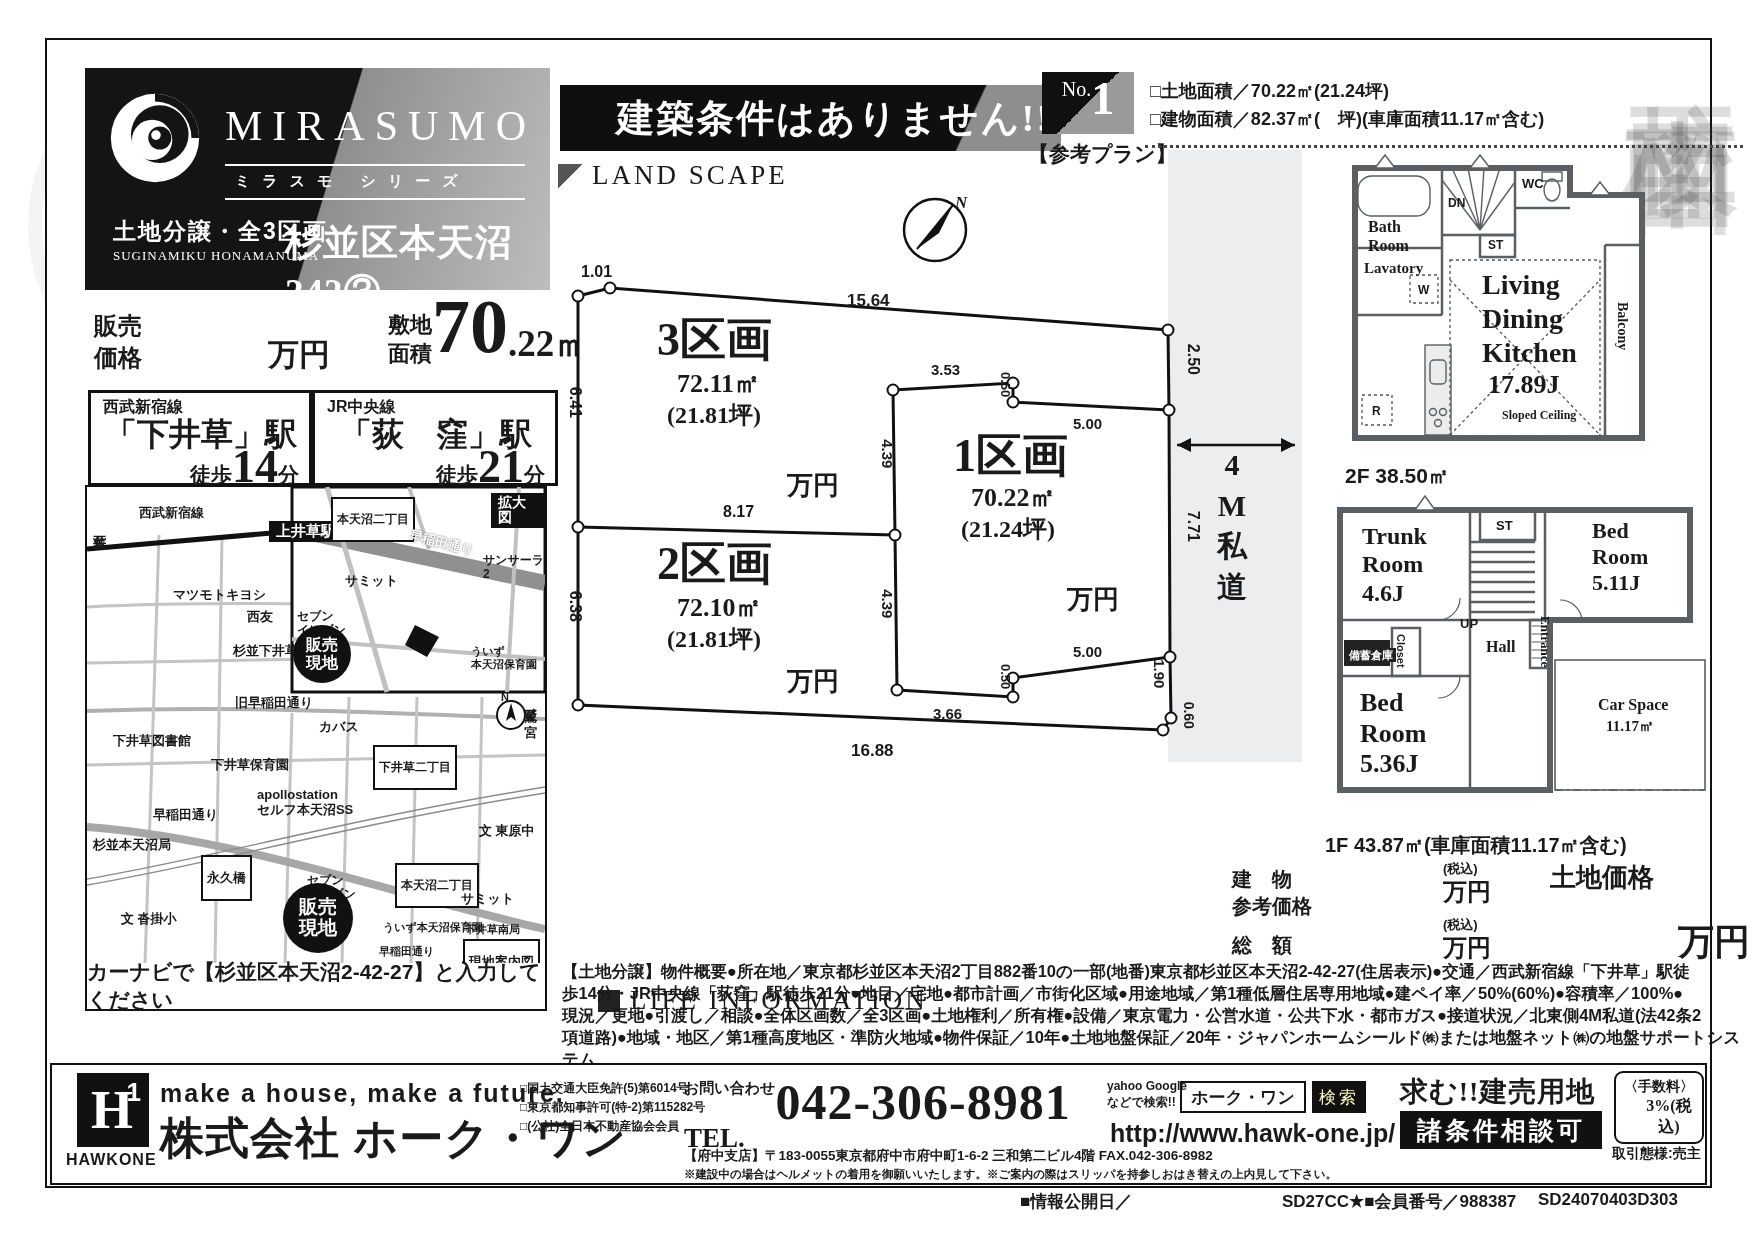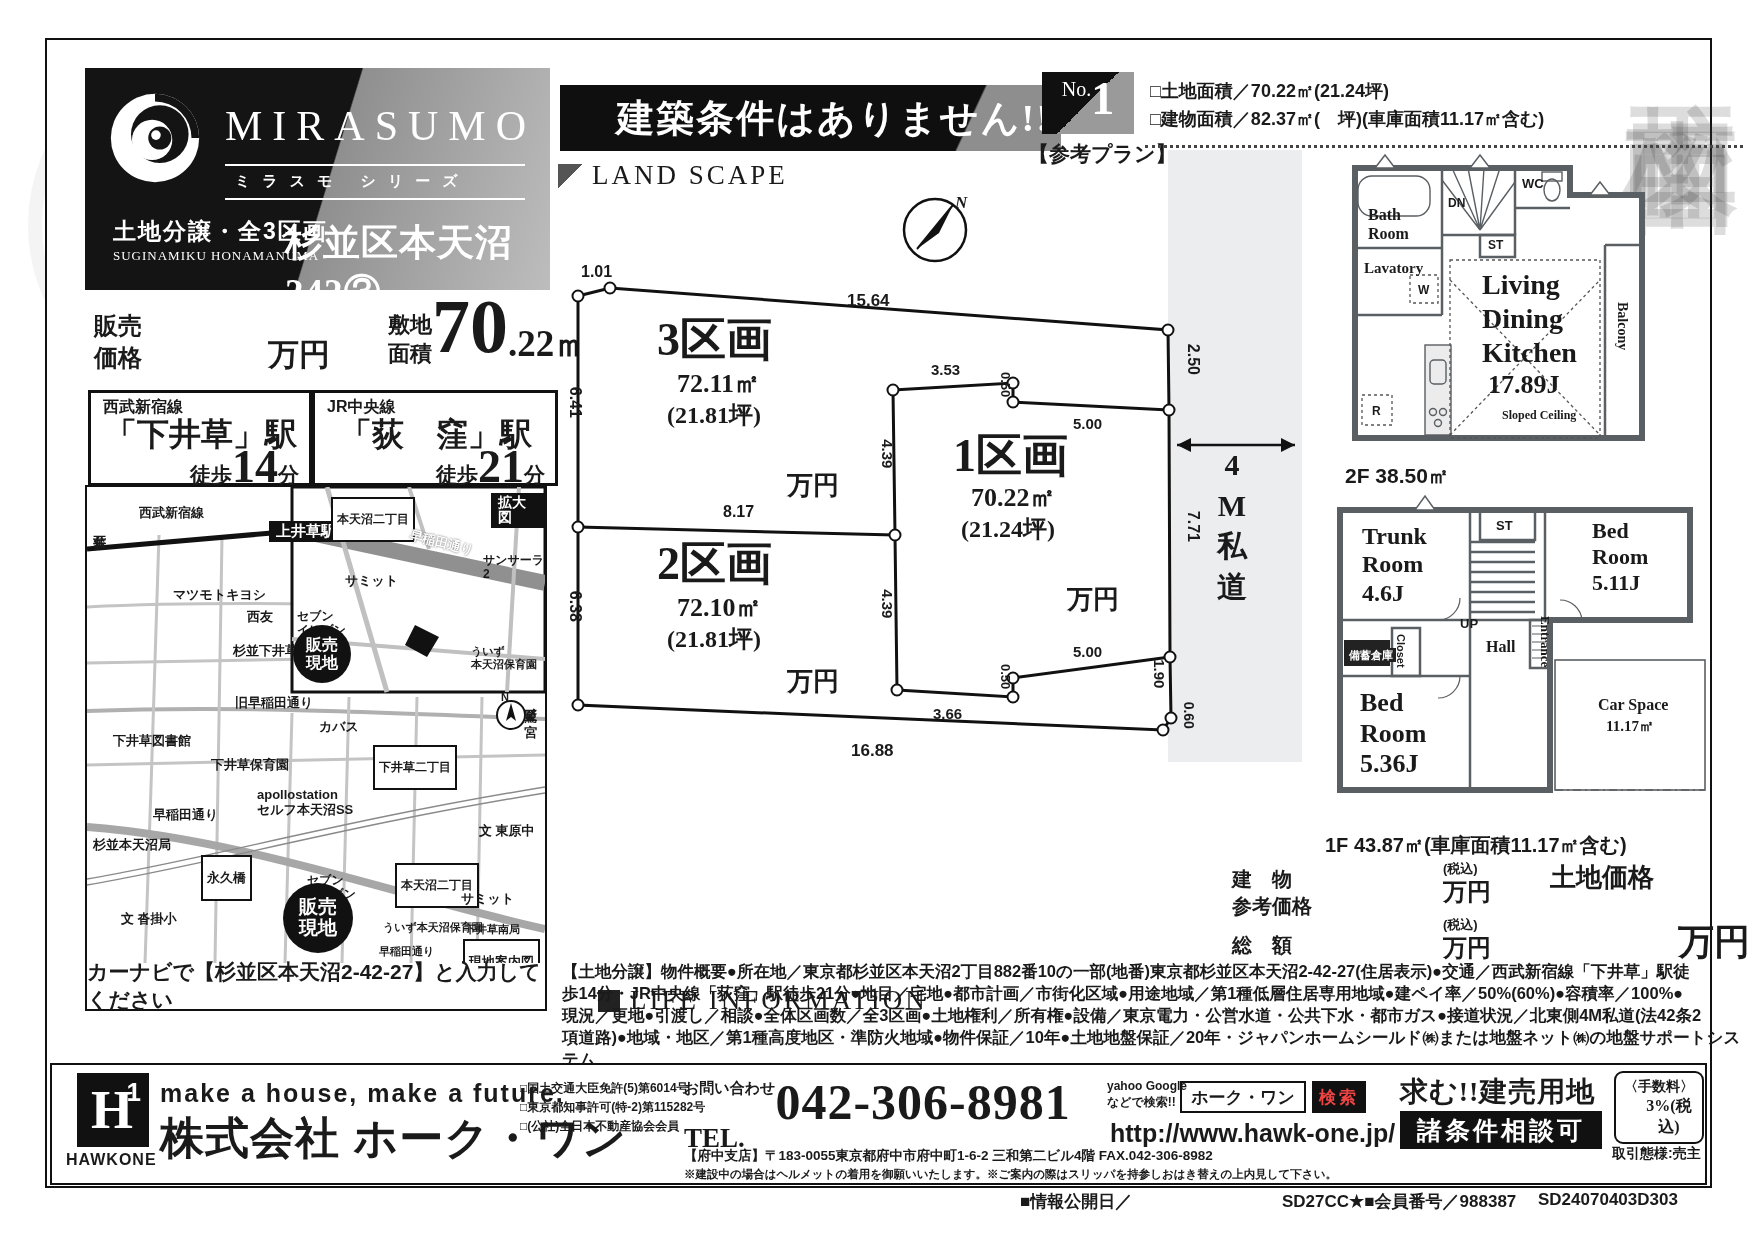--- a/index.html
+++ b/index.html
@@ -93,21 +93,21 @@
   #company{left:108px;top:44px;font-size:44px;font-weight:bold;letter-spacing:1px;}
   #licenses{left:468px;top:14px;font-size:12px;font-weight:bold;line-height:1.6;}
   #telblock{left:632px;top:4px;display:flex;align-items:flex-start;}
   #telblock .pre{font-size:15px;font-weight:bold;line-height:1.2;margin-top:10px;}
   #telblock .tel{font-size:27px;font-weight:bold;font-family:"Liberation Serif",serif;margin-top:26px;}
   #telblock .digits{font-size:50px;font-weight:bold;font-family:"Liberation Serif",serif;letter-spacing:1px;line-height:1;margin-top:8px;}
   #address{left:632px;top:82px;font-size:13.5px;font-weight:bold;}
   #fnote{left:632px;top:102px;font-size:11.5px;font-weight:bold;}
   #yahoo{left:1055px;top:14px;font-size:12px;font-weight:bold;line-height:1.3;}
   #searchbox{left:1128px;top:16px;width:122px;height:28px;border:2px solid #111;display:flex;align-items:center;justify-content:center;font-size:17px;font-weight:bold;}
-  #searchbtn{left:1260px;top:16px;width:54px;height:32px;background:#111;color:#ef4444;display:flex;align-items:center;justify-content:center;font-size:17px;font-weight:bold;letter-spacing:3px;}
+  #searchbtn{left:1260px;top:16px;width:54px;height:32px;background:#111;color:#fef9c3;display:flex;align-items:center;justify-content:center;font-size:17px;font-weight:normal;letter-spacing:3px;}
   #url{left:1058px;top:54px;font-size:25px;font-weight:bold;}
   #seek{left:1348px;top:8px;font-size:28px;font-weight:bold;font-family:"Liberation Serif",serif;letter-spacing:1px;}
   #consult{left:1348px;top:46px;width:202px;height:38px;background:#111;color:#fff;display:flex;align-items:center;justify-content:center;font-size:25px;font-weight:bold;font-family:"Liberation Serif",serif;letter-spacing:3px;}
   #feebox{left:1562px;top:6px;width:86px;height:64px;border:2.5px solid #111;border-radius:9px;text-align:center;padding-top:5px;}
   #feebox .fl{font-size:14px;font-weight:bold;}
   #feebox .fv{font-size:16px;font-weight:bold;font-family:"Liberation Serif",serif;margin-left:20px;}
   #dealtype{left:1560px;top:80px;font-size:14px;font-weight:bold;}
   
   #codes{left:0;top:1190px;width:1753px;font-size:17px;font-weight:bold;}
   #codes span{position:absolute;white-space:nowrap;}
@@ -365,21 +365,21 @@
       <rect x="32" y="245" width="30" height="30"></rect>
       <path d="M120,285 L270,130 M120,130 L270,285"></path>
       <rect x="120" y="110" width="150" height="178"></rect>
     </g>
     <g fill="#fff" stroke="#5a5f63" stroke-width="1.5">
       <polygon points="45,18 65,18 55,5"></polygon>
         <polygon points="140,18 160,18 150,5"></polygon>
         <polygon points="260,45 280,45 270,32"></polygon>
     </g>
   </svg>
-<span class="lbl serif" style="left: 38px; top: 56px; font-size: 16px;">Bath
+<span class="lbl serif" style="left: 38px; top: 68px; font-size: 16px;">Bath
 Room</span>
     <span class="lbl " style="left: 118px; top: 46px; font-size: 12px;">DN</span>
     <span class="lbl " style="left: 158px; top: 88px; font-size: 12px;">ST</span>
     <span class="lbl " style="left: 192px; top: 26px; font-size: 13px;">WC</span>
     <span class="lbl serif" style="left: 34px; top: 110px; font-size: 15px;">Lavatory</span>
     <span class="lbl " style="left: 88px; top: 133px; font-size: 12px;">W</span>
     <span class="lbl " style="left: 42px; top: 254px; font-size: 12px;">R</span>
     <span class="lbl serif" style="left: 152px; top: 118px; font-size: 28px;">Living</span>
     <span class="lbl serif" style="left: 152px; top: 152px; font-size: 28px;">Dining</span>
     <span class="lbl serif" style="left: 152px; top: 186px; font-size: 28px;">Kitchen</span>

